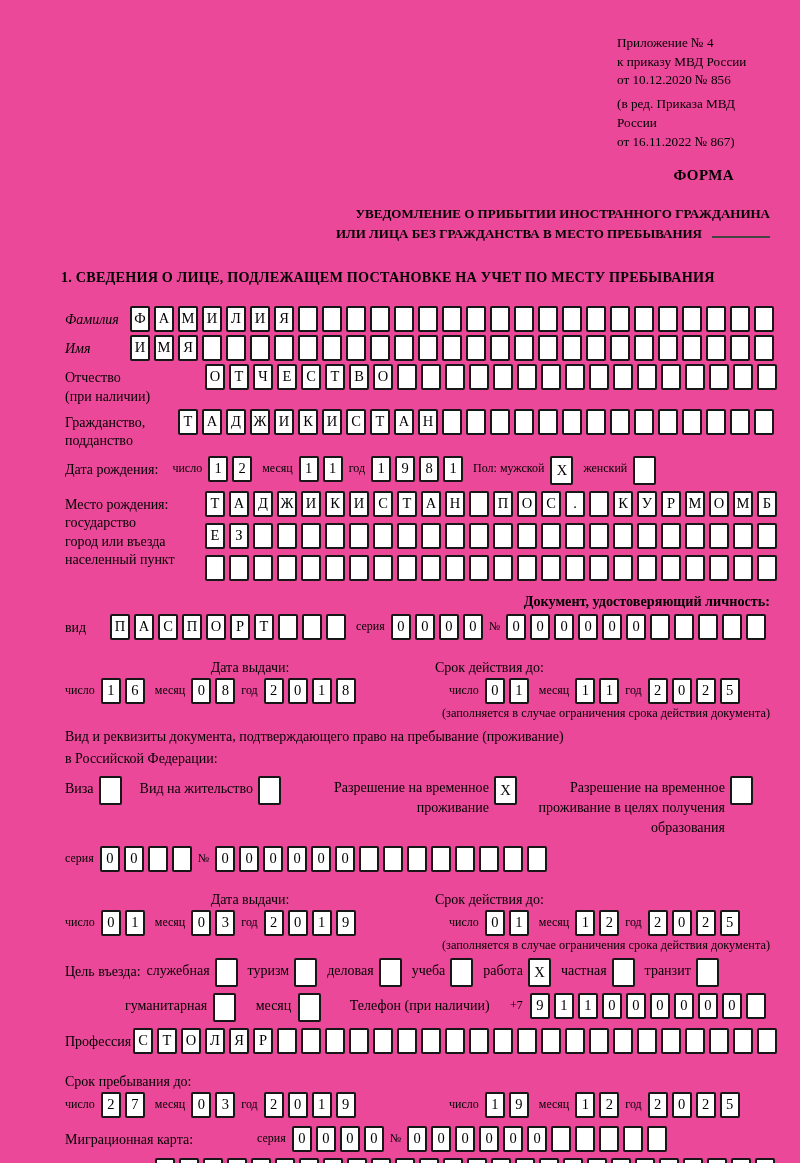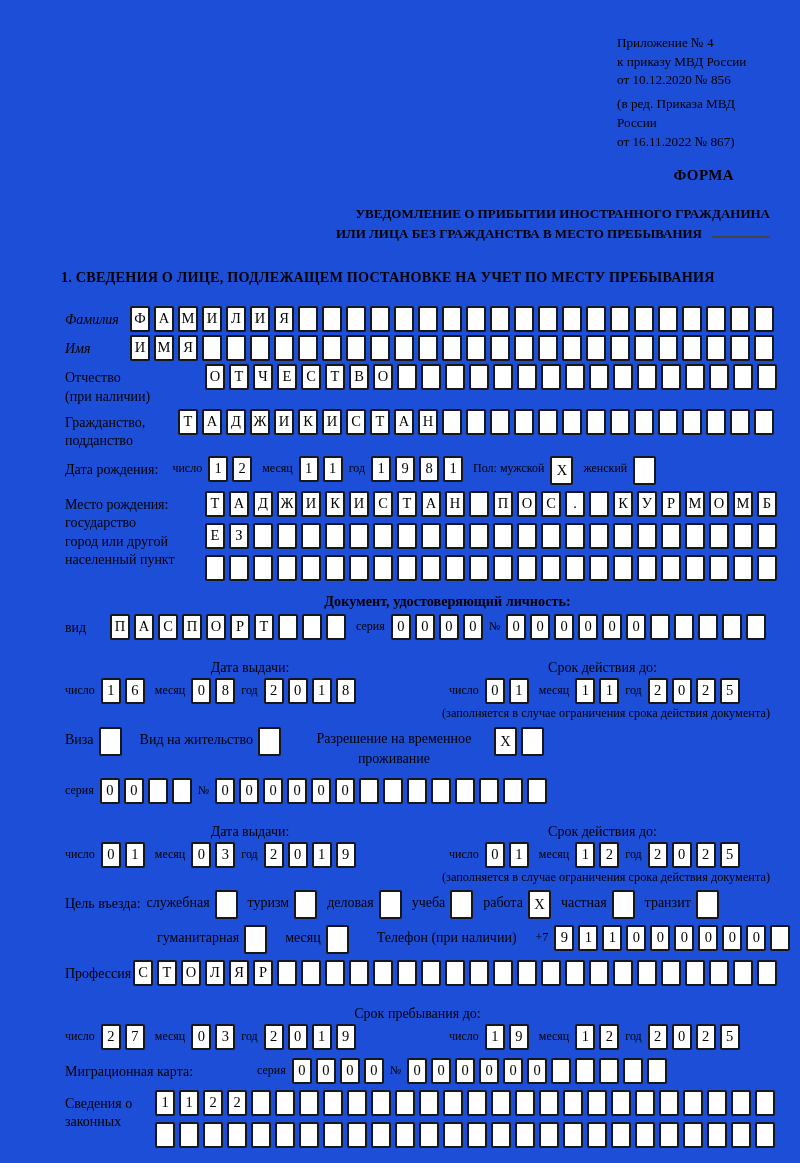--- a/index.html
+++ b/index.html
@@ -1,46 +1,46 @@
 <!DOCTYPE html>
 <html><head>
 <meta charset="utf-8">
 <style>
   html,body{margin:0;padding:0;background:#888;}
-  .page{width:800px;height:1163px;background:#1d4ed8;color:#000;overflow:hidden;
+  .page{width:800px;height:1163px;background:#ec4899;color:#000;overflow:hidden;
         box-sizing:border-box;padding:34px 30px 10px 65px;
         font-family:"Liberation Serif","DejaVu Serif",serif;font-size:14px;}
   .annex{margin-left:552px;font-size:13.2px;line-height:1.42;}
   .annex .gap{margin-top:5px;}
   .forma{text-align:right;font-weight:bold;font-size:15px;margin:16px 36px 0 0;letter-spacing:.4px;}
   .title{text-align:right;font-weight:bold;font-size:13px;line-height:1.5;margin:20px 0 0 -10px;}
   .blank-line{display:inline-block;width:58px;border-bottom:2px solid #444;height:.85em;margin-left:10px;}
   .sec1{font-weight:bold;font-size:14.2px;margin:26px 0 20px -4px;letter-spacing:.2px;}
   .row{display:flex;align-items:flex-start;margin-bottom:3px;}
   .lbl{font-size:14px;line-height:1.3;padding-top:5px;flex:none;}
   .w65{width:65px;font-style:italic;} .w70{width:68px;} .w113{width:113px;} .w140{width:140px;} .w90{width:90px;}
   .cellrow{display:flex;flex-wrap:nowrap;flex:none;}
   .cell{width:20px;height:26px;border:2px solid #171717;border-radius:2px;margin-right:4px;
         box-sizing:border-box;text-align:center;font-size:14.5px;line-height:21px;background:#fff;flex:none;}
   .cb .cell{width:23px;height:29px;line-height:24px;}
   .stack .cellrow{margin-bottom:6px;}
   .dlbl{font-size:12px;padding-top:5px;margin:0 6px 0 2px;flex:none;}
   .mlL{margin-left:14px;} .mlS{margin-left:6px;}
   .heads{display:flex;font-size:14px;margin-top:20px;}
-  .hL{width:370px;text-align:center;} .hR{flex:1;text-align:center;}
+  .hL{width:370px;text-align:center;} .hR{flex:1;}
   .twocol{display:flex;align-items:flex-start;margin-top:2px;}
   .colL{width:370px;flex:none;display:flex;align-items:flex-start;}
   .colR{flex:1;display:flex;align-items:flex-start;padding-left:12px;}
   .note{font-size:12.3px;text-align:right;margin:2px 0 5px;}
-  .dochead{text-align:center;font-weight:bold;font-size:14.2px;margin:6px 0 4px 60px;}
+  .dochead{text-align:right;font-weight:bold;font-size:14.2px;margin:6px 0 4px 60px;}
   .intro{font-size:14px;margin-top:5px;line-height:1.55;}
   .optlbl{font-size:14px;padding-top:5px;flex:none;margin-right:5px;}
-  .optwide{width:190px;text-align:center;line-height:1.45;padding-top:2px;}
+  .optwide{width:190px;text-align:right;line-height:1.45;padding-top:2px;}
   .opts{margin-top:6px;}
-  .indent{margin-left:92px;justify-content:space-between;}
+  .indent{margin-left:60px;justify-content:space-between;}
   .mt6{margin-top:6px;} .mt8{margin-top:8px;}
 </style>
 </head>
 <body>
 
 <div class="page">
 
   <div class="annex">
     <div>Приложение № 4</div>
     <div>к приказу МВД России</div>
@@ -219,21 +219,21 @@
     <span class="dlbl mlS">женский</span>
     <span class="cellrow cb">
         <span class="cell"></span>
       </span>
   </div>
 
   <div class="row mt6">
     <div class="lbl w140">
       <div>Место рождения:</div>
       <div>государство</div>
-      <div>город или другой</div>
+      <div>город или въезда</div>
       <div>населенный пункт</div>
     </div>
     <div class="stack">
       <div class="cellrow">
           <span class="cell">Т</span>
           <span class="cell">А</span>
           <span class="cell">Д</span>
           <span class="cell">Ж</span>
           <span class="cell">И</span>
           <span class="cell">К</span>
@@ -389,34 +389,39 @@
       <span class="cellrow">
           <span class="cell">2</span>
           <span class="cell">0</span>
           <span class="cell">2</span>
           <span class="cell">5</span>
         </span>
     </div>
   </div>
   <div class="note">(заполняется в случае ограничения срока действия документа)</div>
 
+  <div class="intro">
+    <div>Вид и реквизиты документа, подтверждающего право на пребывание (проживание)</div>
+    <div>в Российской Федерации:</div>
+  </div>
 
   <div class="row opts">
     <span class="optlbl">Виза</span>
     <span class="cellrow cb">
         <span class="cell"></span>
       </span>
     <span class="optlbl mlL">Вид на жительство</span>
     <span class="cellrow cb">
         <span class="cell"></span>
       </span>
     <span class="optlbl optwide mlL">Разрешение на временное проживание</span>
     <span class="cellrow cb">
         <span class="cell">X</span>
       </span>
+    <span class="optlbl optwide mlL">Разрешение на временное проживание в целях получения образования</span>
     <span class="cellrow cb">
         <span class="cell"></span>
       </span>
   </div>
 
   <div class="row mt8">
     <span class="dlbl" style="margin-left:0">серия</span>
     <span class="cellrow">
         <span class="cell">0</span>
         <span class="cell">0</span>

